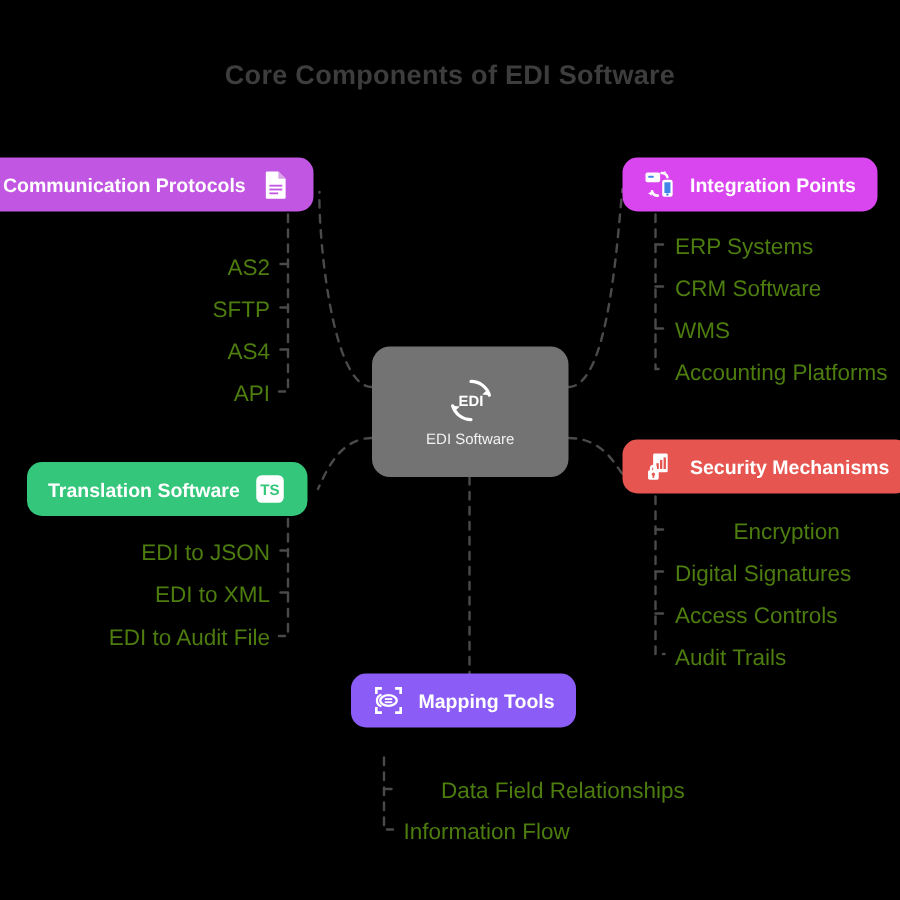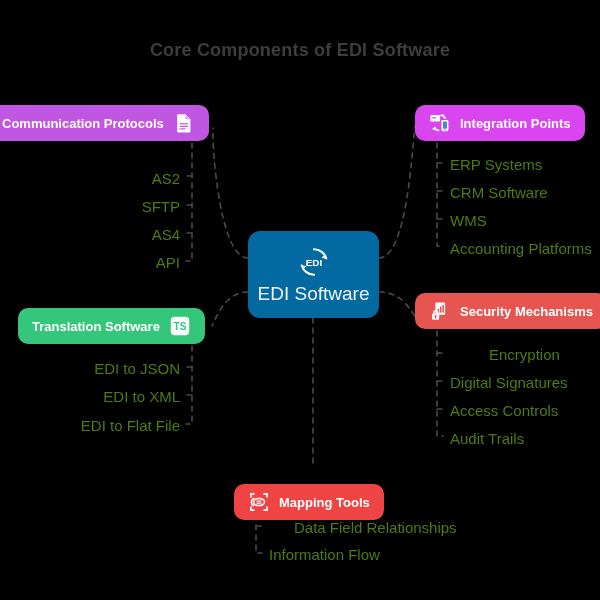--- a/index.html
+++ b/index.html
@@ -48,35 +48,35 @@
     pointer-events: none;
   }
 
   
   #center-node {
     position: absolute;
     left: 248px;
     top: 231px;
     width: 131px;
     height: 87px;
-    background: #0369a1;
+    background: #737373;
     border-radius: 12px;
     display: flex;
     flex-direction: column;
     align-items: center;
     justify-content: center;
     gap: 4px;
   }
   #center-node .edi-icon {
     width: 34px;
     height: 34px;
     display: block;
   }
   #center-node .center-label {
-    font-size: 19px;
+    font-size: 10px;
     color: #f2f2f2;
     font-weight: normal;
     white-space: nowrap;
   }
 
   
   .pill {
     position: absolute;
     height: 36px;
     border-radius: 10px;
@@ -119,22 +119,22 @@
     top: 308px;
     background: #34c77b;
   }
   #pill-security {
     left: 415px;
     top: 293px;
     background: #e6554f;
   }
   #pill-mapping {
     left: 234px;
-    top: 484px;
-    background: #ef4444;
+    top: 449px;
+    background: #8b5cf6;
   }
 
   
   .leaf {
     position: absolute;
     font-size: 15px;
     color: #4d7c0f;
     white-space: nowrap;
     line-height: 1;
   }
@@ -267,21 +267,21 @@
   <div class="leaf right-align" style="left:180px; top:227px;">AS4</div>
   <div class="leaf right-align" style="left:180px; top:255px;">API</div>
 
   <div class="leaf" style="left:450px; top:157px;">ERP Systems</div>
   <div class="leaf" style="left:450px; top:185px;">CRM Software</div>
   <div class="leaf" style="left:450px; top:213px;">WMS</div>
   <div class="leaf" style="left:450px; top:241px;">Accounting Platforms</div>
 
   <div class="leaf right-align" style="left:180px; top:361px;">EDI to JSON</div>
   <div class="leaf right-align" style="left:180px; top:389px;">EDI to XML</div>
-  <div class="leaf right-align" style="left:180px; top:418px;">EDI to Flat File</div>
+  <div class="leaf right-align" style="left:180px; top:418px;">EDI to Audit File</div>
 
   <div class="leaf" style="left:450px; top:347px;margin-left:39px;">Encryption</div>
   <div class="leaf" style="left:450px; top:375px;">Digital Signatures</div>
   <div class="leaf" style="left:450px; top:403px;">Access Controls</div>
   <div class="leaf" style="left:450px; top:431px;">Audit Trails</div>
 
   <div class="leaf" style="left:269px; top:520px;margin-left:25px;">Data Field Relationships</div>
   <div class="leaf" style="left:269px; top:547px;">Information Flow</div>
 
 </div>

